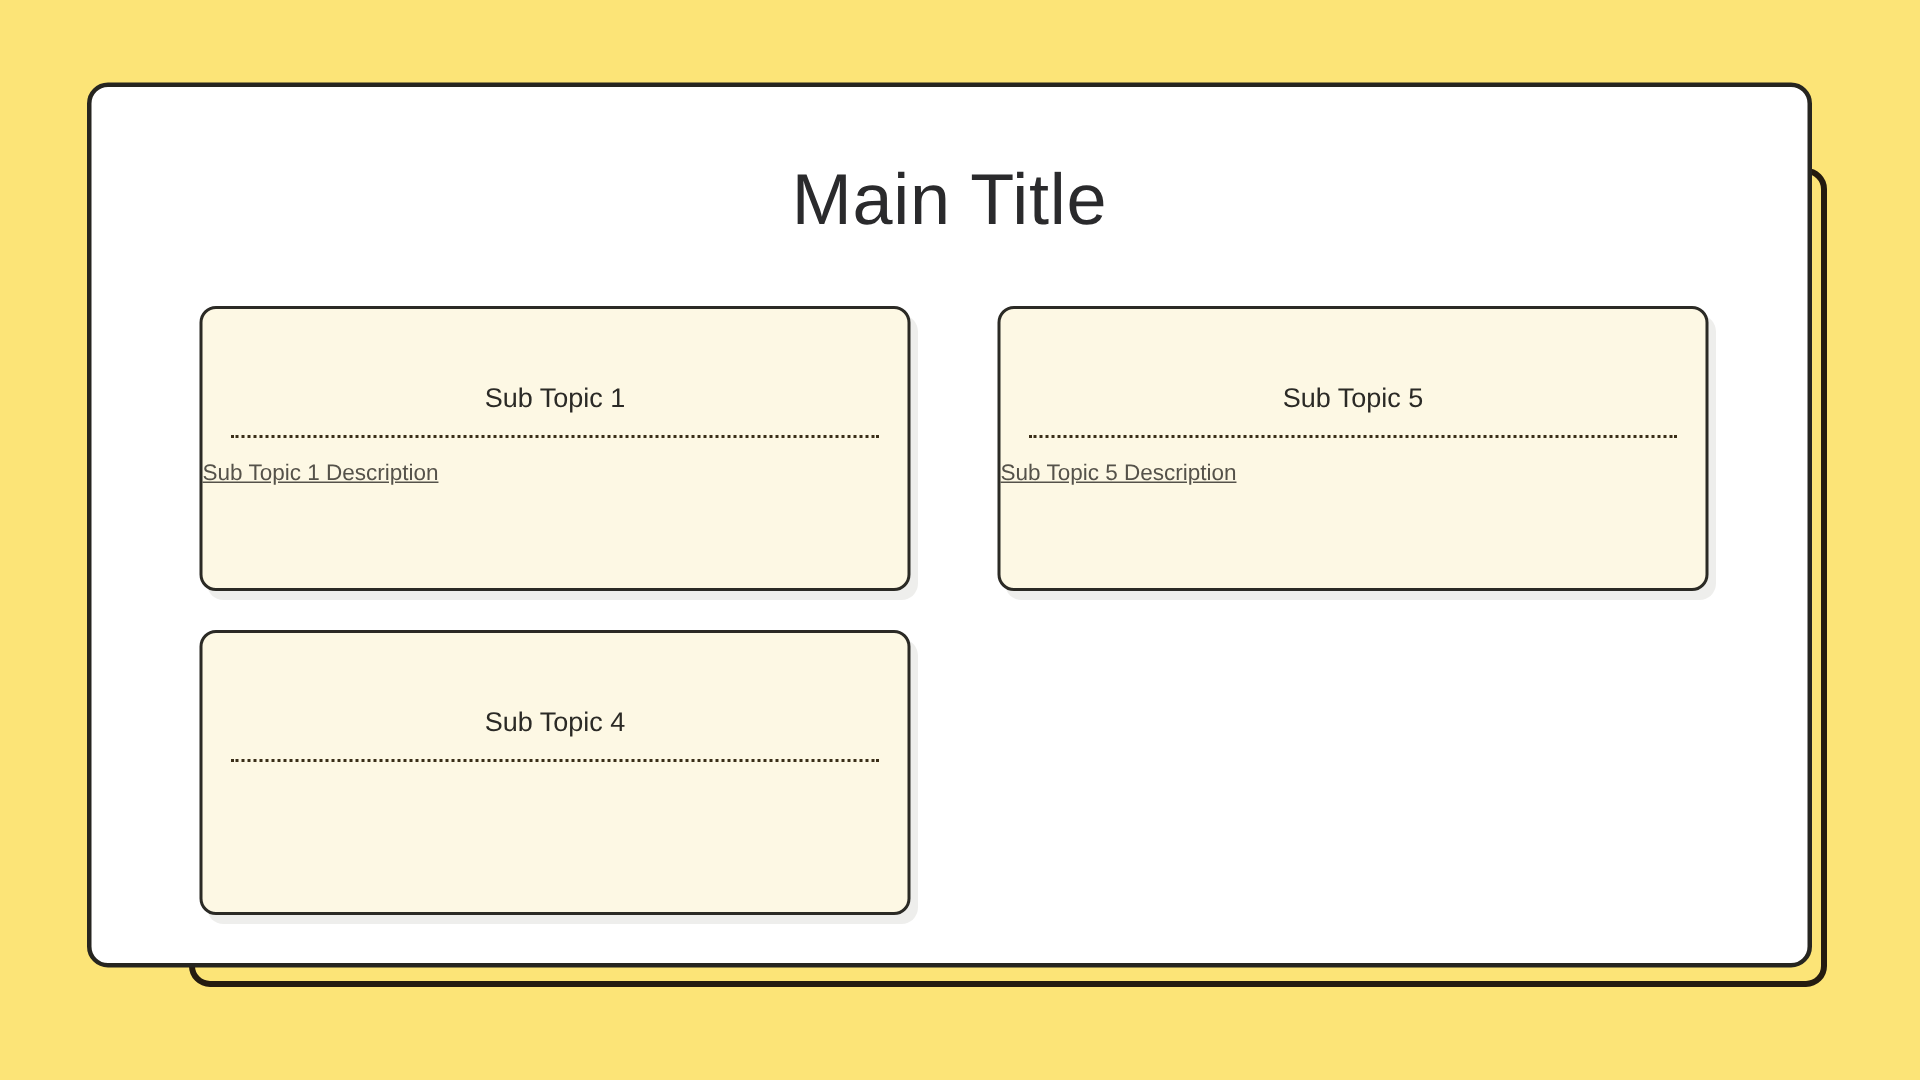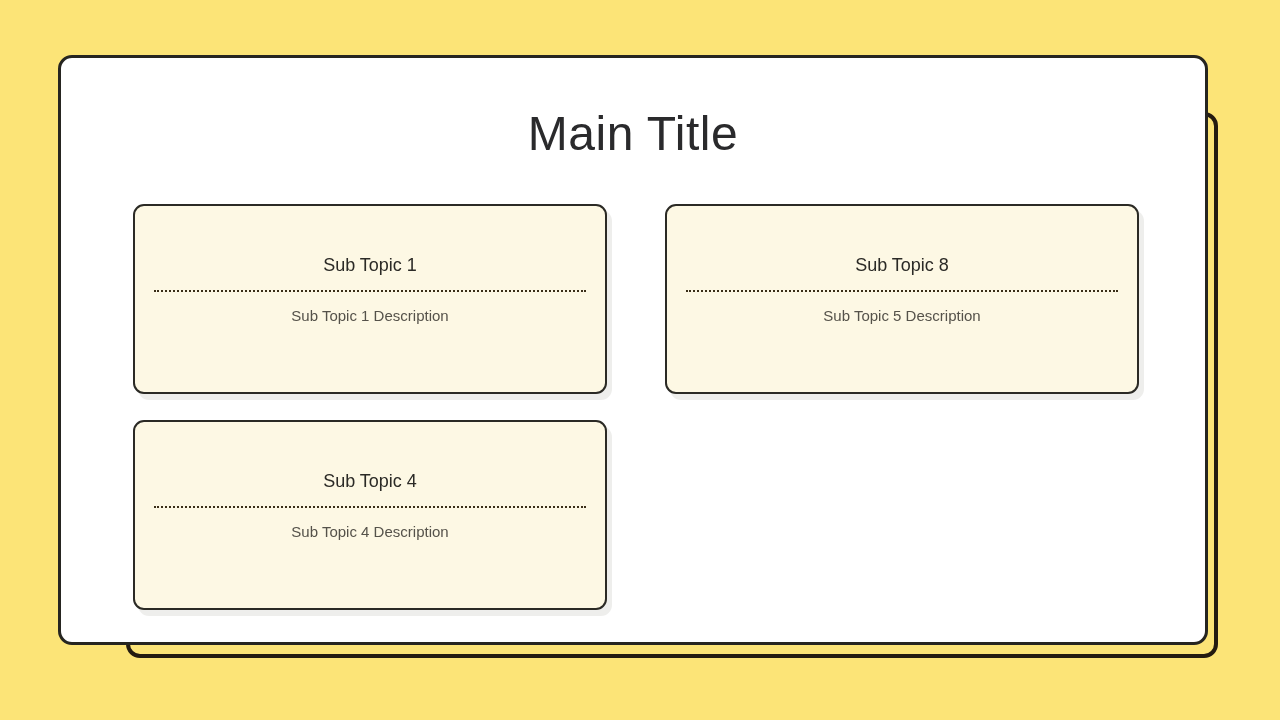--- a/index.html
+++ b/index.html
@@ -107,25 +107,26 @@
     top: 84px;
     height: 0;
     border-top: 2px dotted #3A2E18;
   }
 
   .card-desc {
     position: absolute;
     left: 0;
     right: 0;
     top: 101px;
-    text-align: center;
+    text-align: left;
     font-size: 15px;
     font-weight: 400;
     color: #55524A;
     line-height: 1.2;
+    text-decoration: underline;
   }
 </style>
 </head>
 <body>
 
 <div id="stage">
 
   <div class="offset-frame"></div>
 
   <div class="slide-panel">
@@ -134,27 +135,26 @@
 
     <div class="card-grid">
 
       <div class="topic-card">
         <div class="card-title">Sub Topic 1</div>
         <div class="card-divider"></div>
         <div class="card-desc">Sub Topic 1 Description</div>
       </div>
 
       <div class="topic-card">
-        <div class="card-title">Sub Topic 8</div>
+        <div class="card-title">Sub Topic 5</div>
         <div class="card-divider"></div>
         <div class="card-desc">Sub Topic 5 Description</div>
       </div>
 
 
       <div class="topic-card">
         <div class="card-title">Sub Topic 4</div>
         <div class="card-divider"></div>
-        <div class="card-desc">Sub Topic 4 Description</div>
       </div>
 
     </div>
   </div>
 </div>
 
 </body></html>

